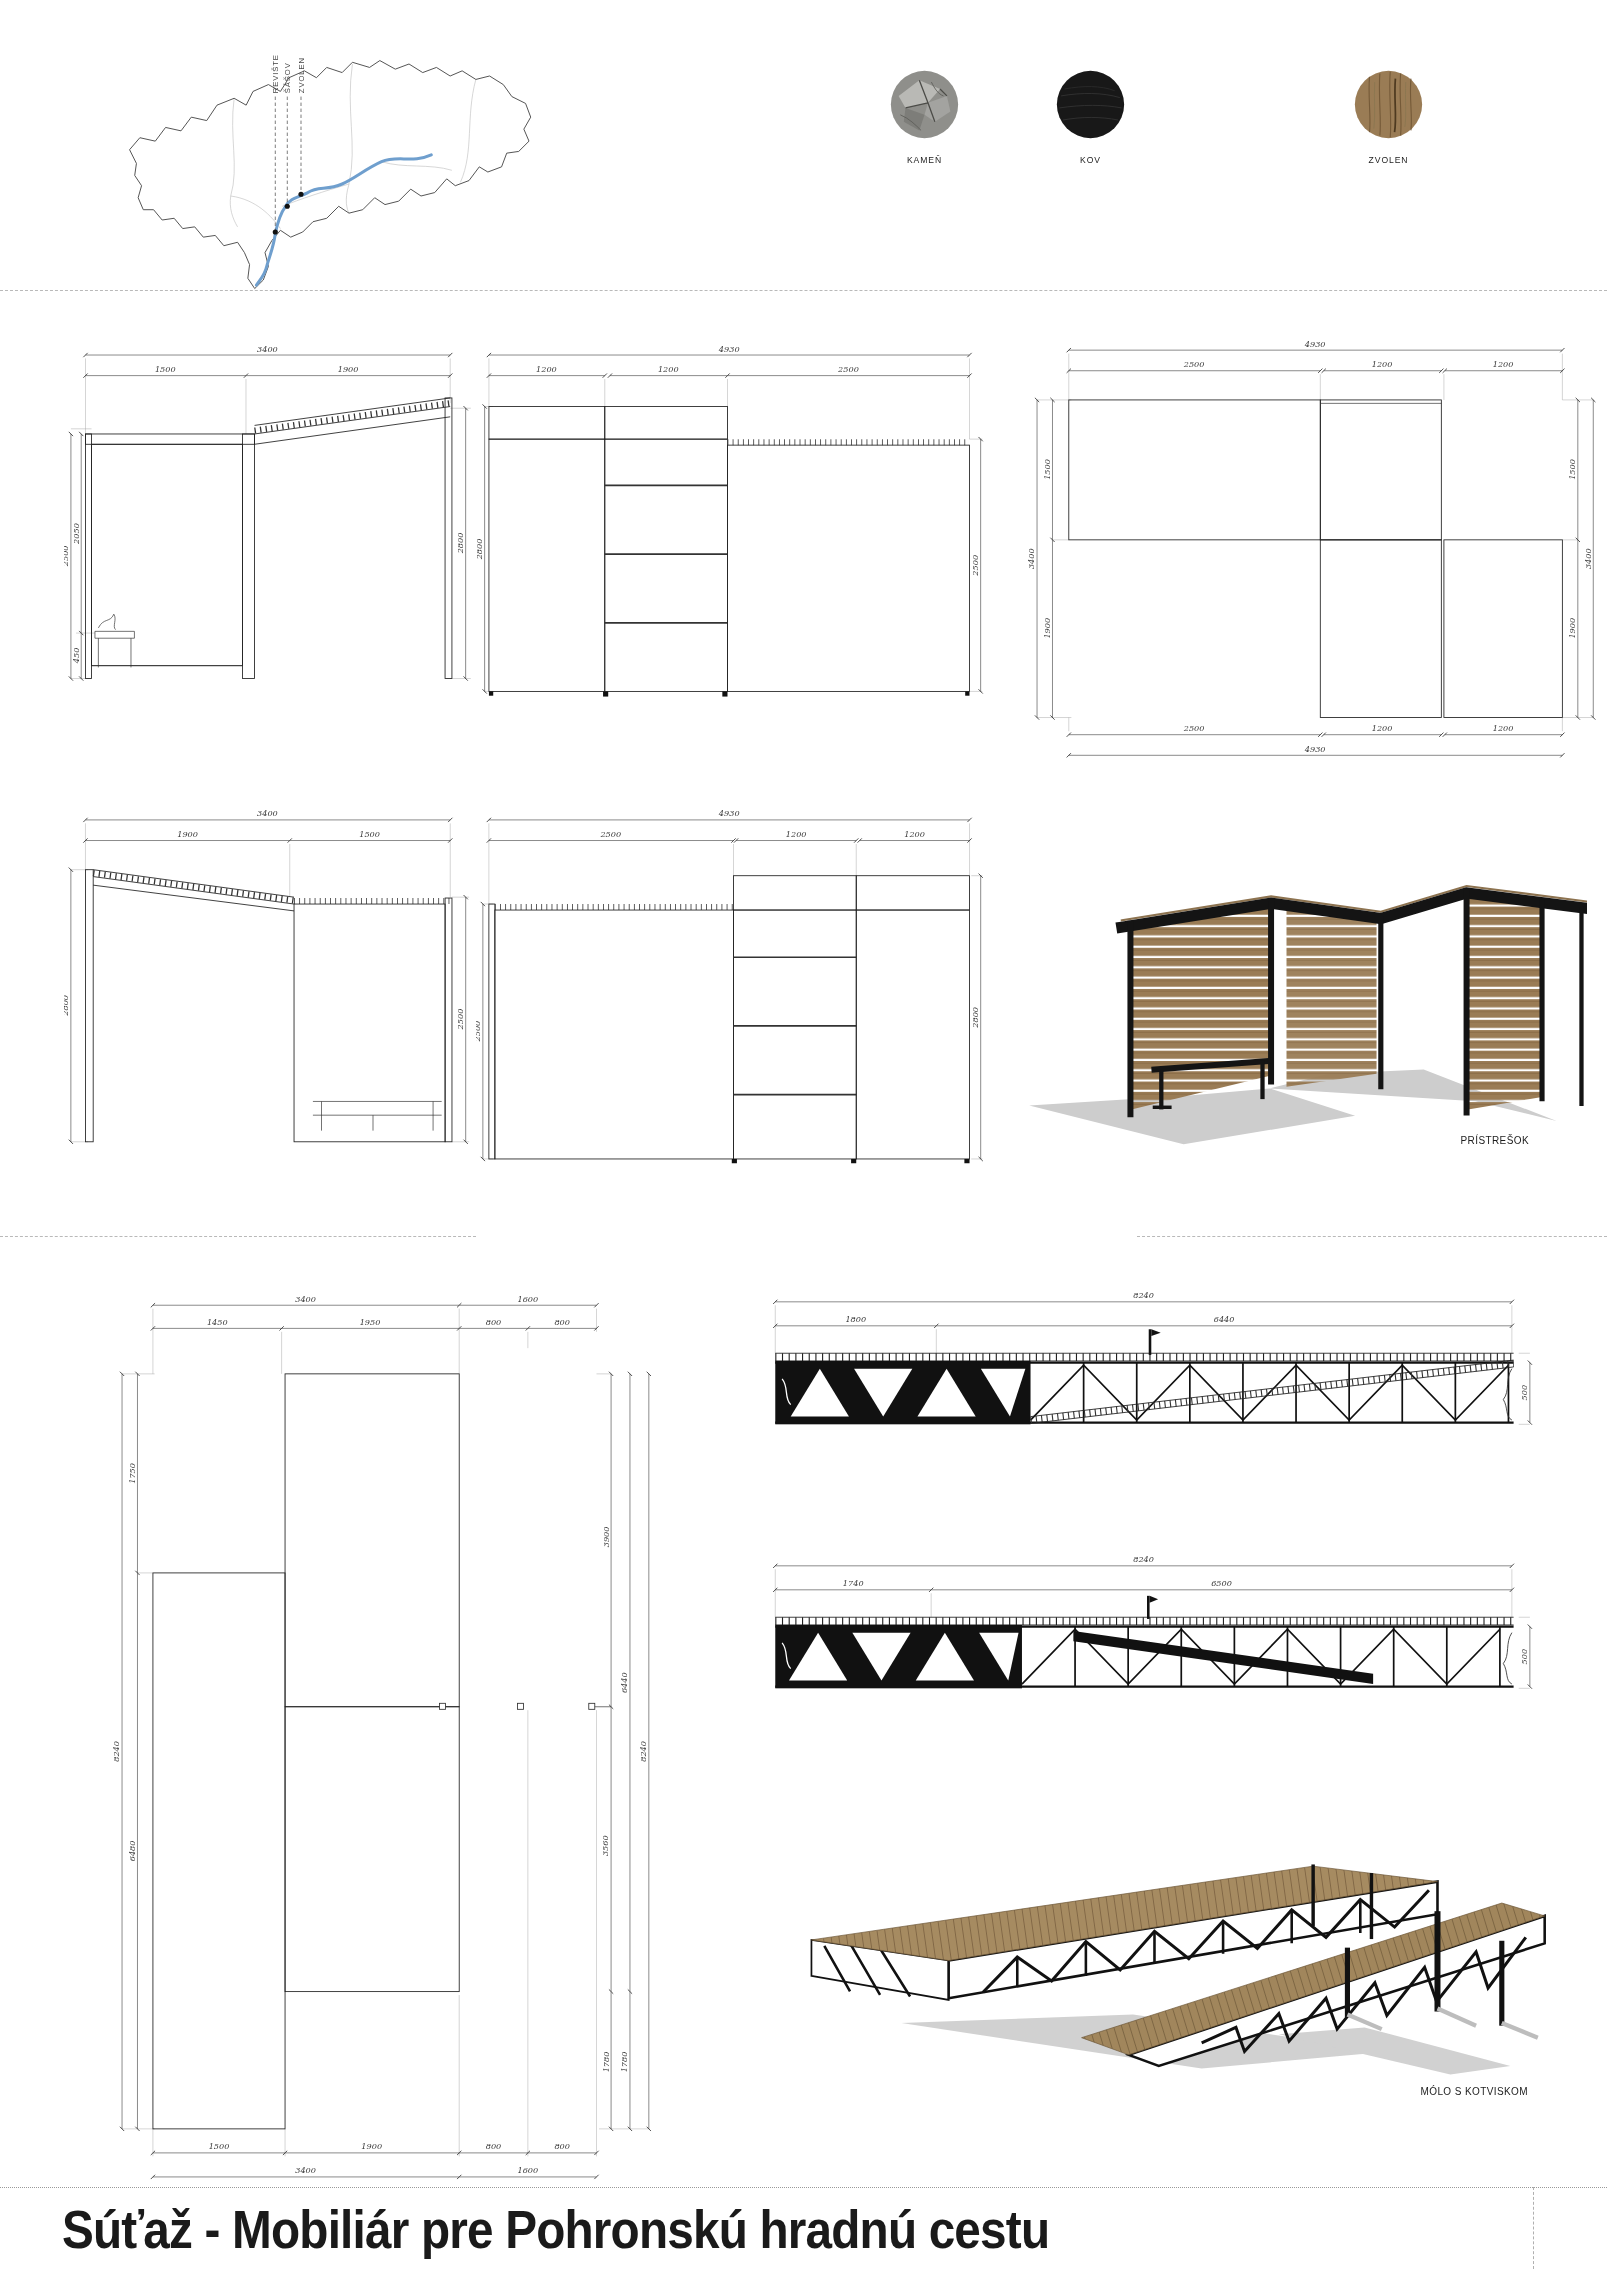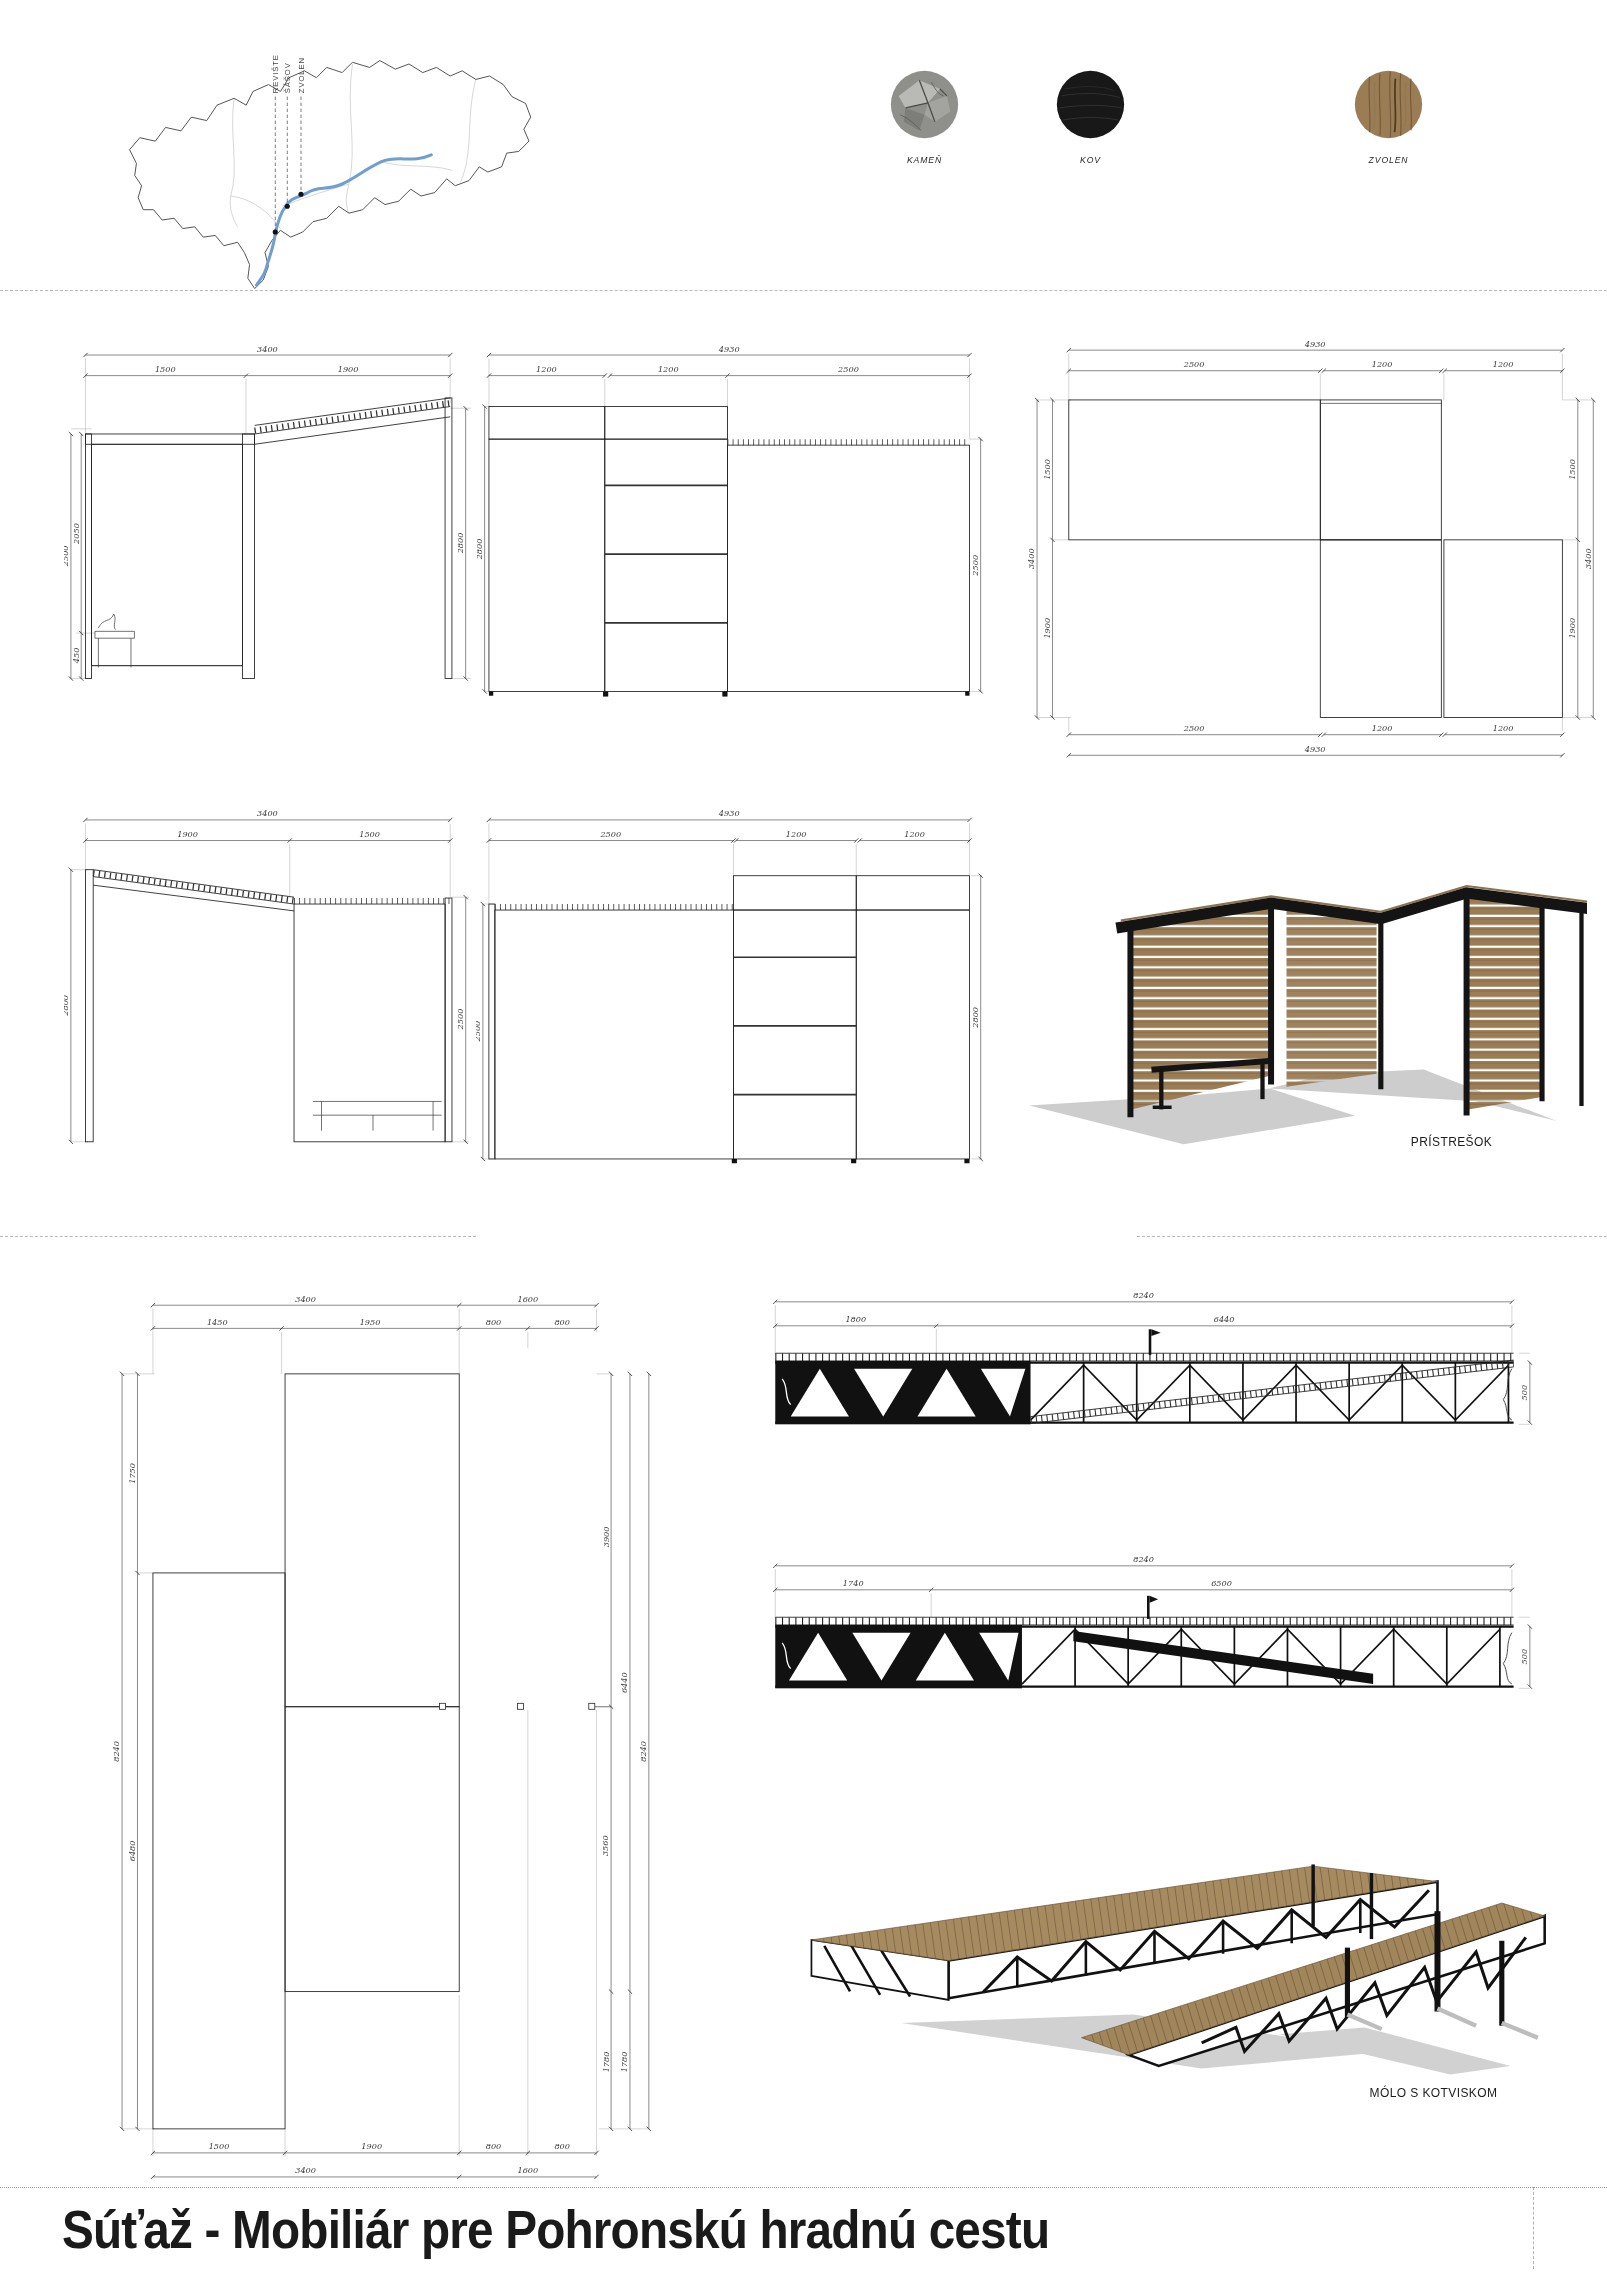--- a/index.html
+++ b/index.html
@@ -11,23 +11,23 @@
   .sep-dot{border-top:1.7px dotted #9a9a9a;height:0;}
   .vline-dash{border-left:1.3px dashed #b0b0b0;width:0;}
   
   svg text.dim{font-family:"DejaVu Serif",serif;font-style:italic;font-size:9.5px;fill:#3a3a3a;text-anchor:middle;}
   svg line.dl{stroke:#555;stroke-width:0.8;}
   svg path.xl{stroke:#9c9c9c;stroke-width:0.5;fill:none;}
   svg .s1{stroke:#222;fill:none;stroke-width:1;}
   svg .s2{stroke:#333;fill:none;stroke-width:0.8;}
   
   .swatch{display:flex;flex-direction:column;align-items:center;}
-  .swatch .lbl{margin-top:15.5px;font-size:8.6px;letter-spacing:0.9px;color:#232323;font-style:italic;}
+  .swatch .lbl{margin-top:15.5px;font-size:8.6px;letter-spacing:0.9px;color:#232323;}
   
-  .render-lbl{font-size:12px;letter-spacing:0.4px;color:#1c1c1c;text-align:center;}
+  .render-lbl{font-size:10px;letter-spacing:0.4px;color:#1c1c1c;text-align:right;}
   
   .title{font-size:53px;font-weight:bold;letter-spacing:-0.9px;transform:scaleX(0.9);transform-origin:left center;white-space:nowrap;}
 </style>
 </head>
 <body>
 
 <div class="sheet">
 
   <svg width="0" height="0" style="position:absolute" aria-hidden="true">
     <defs>

